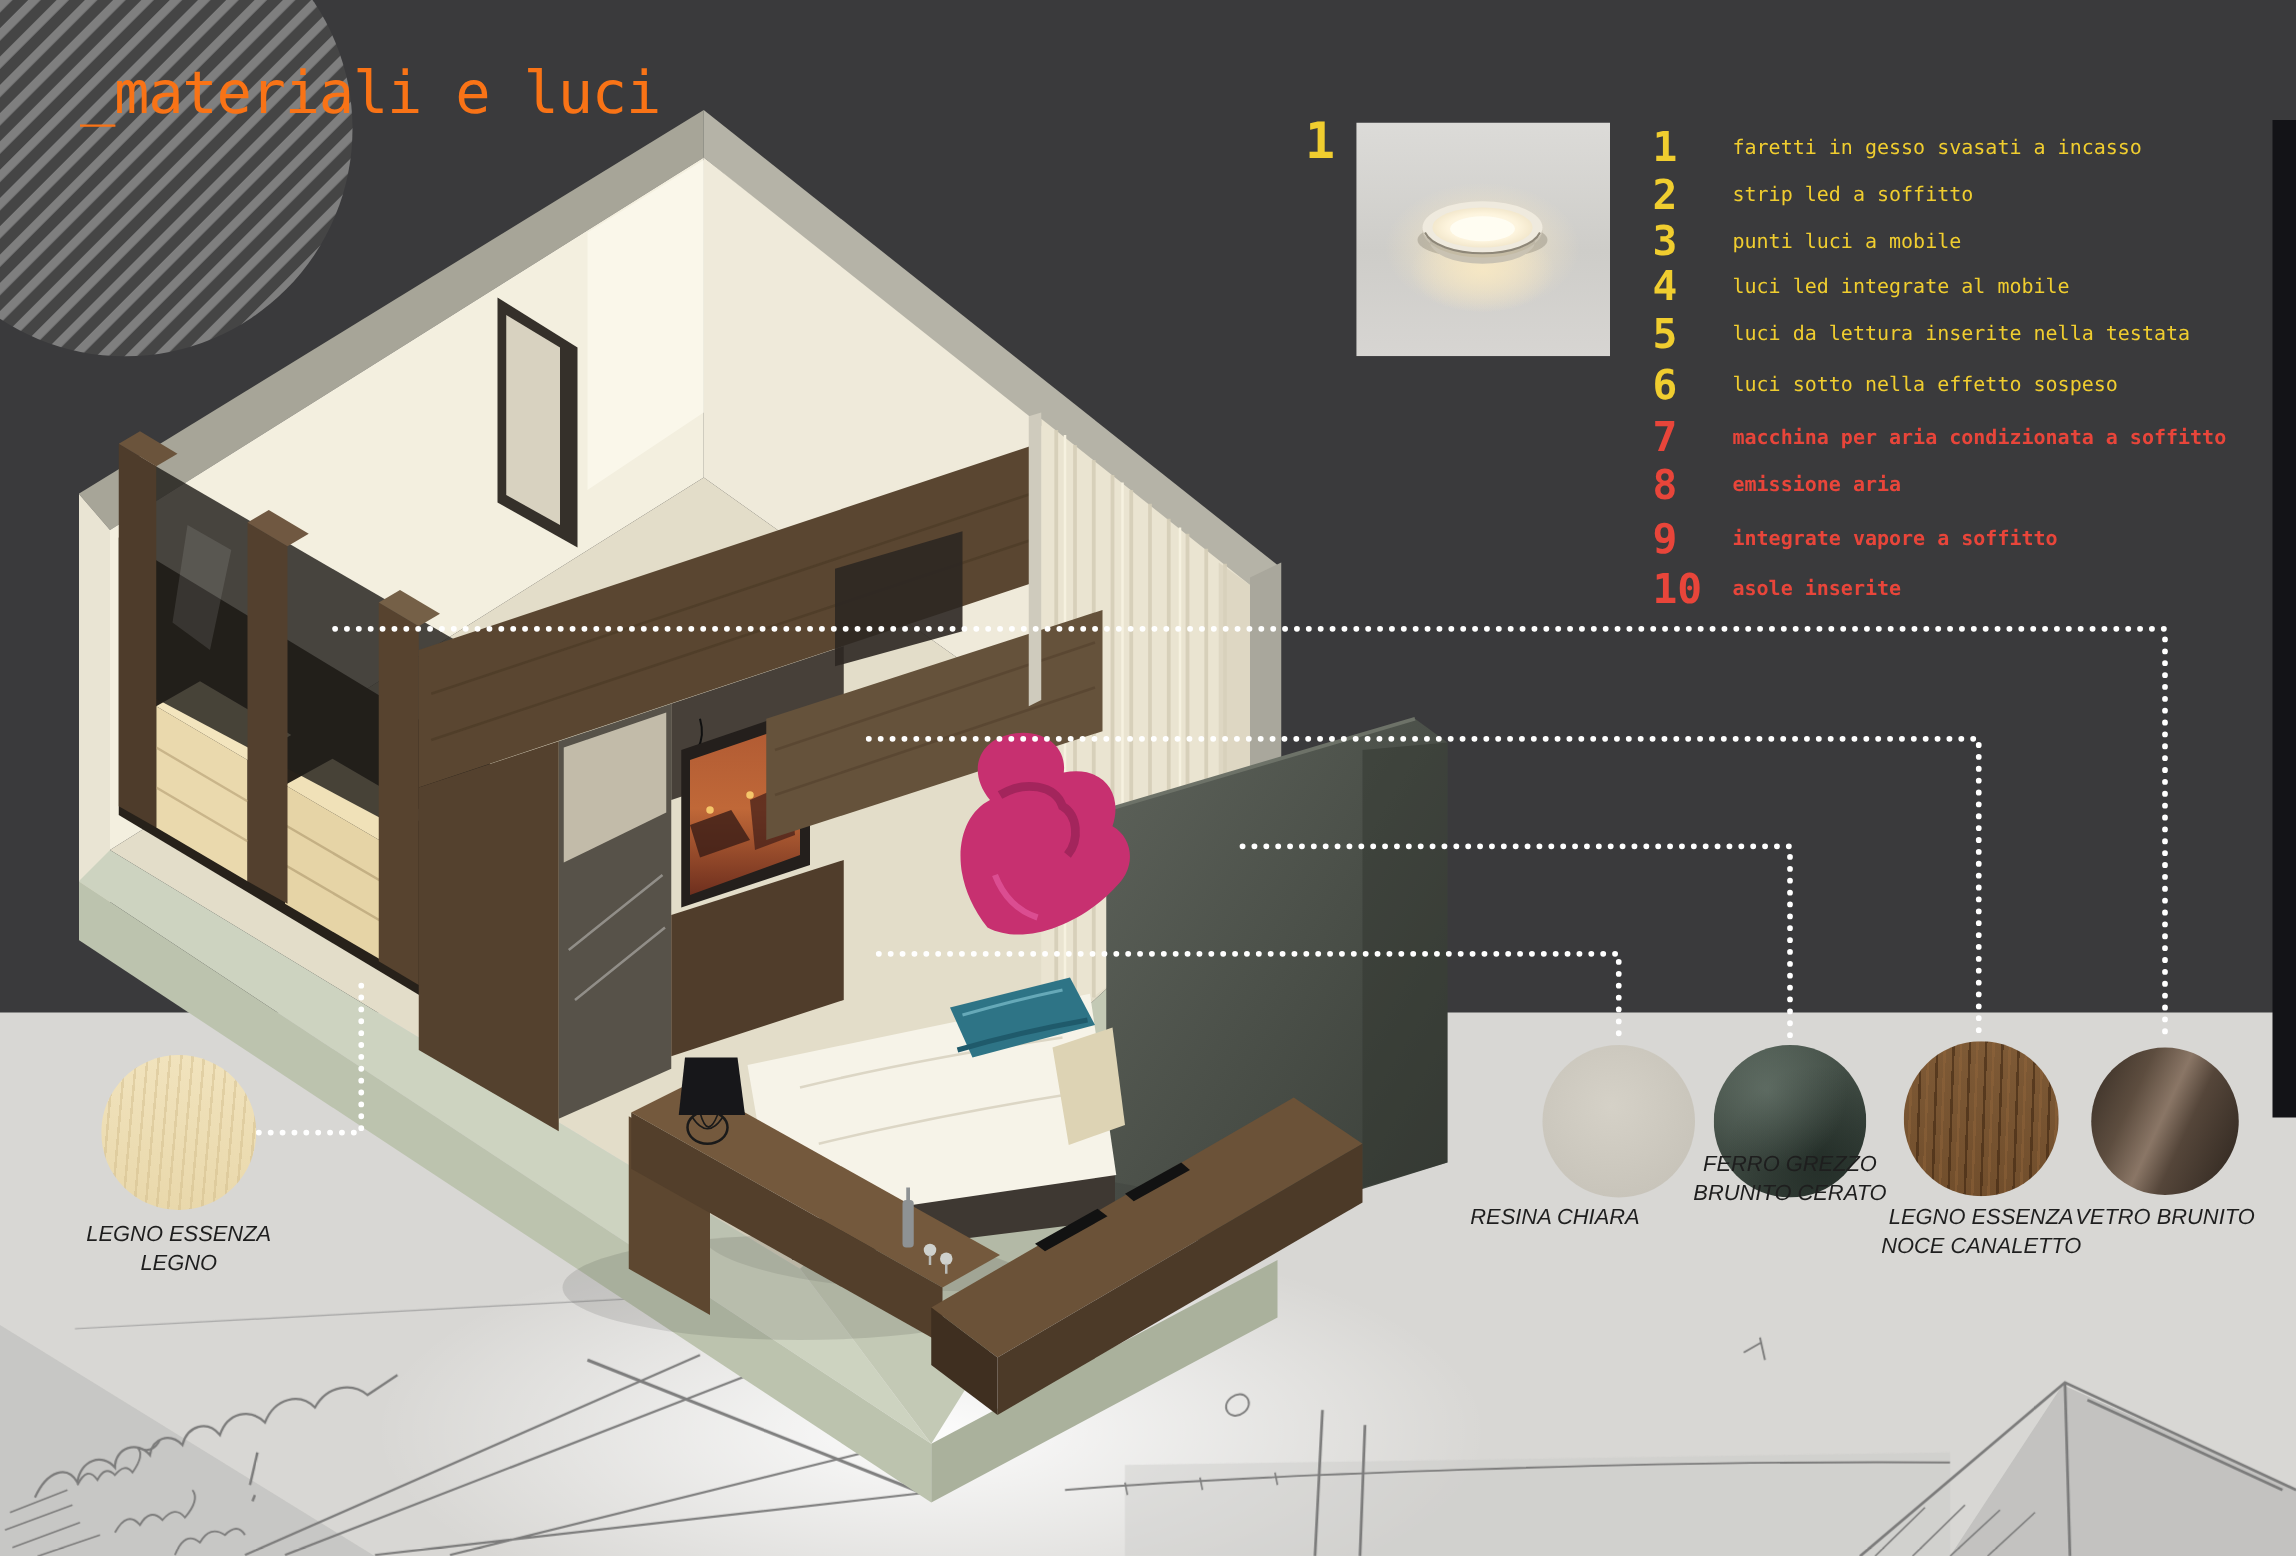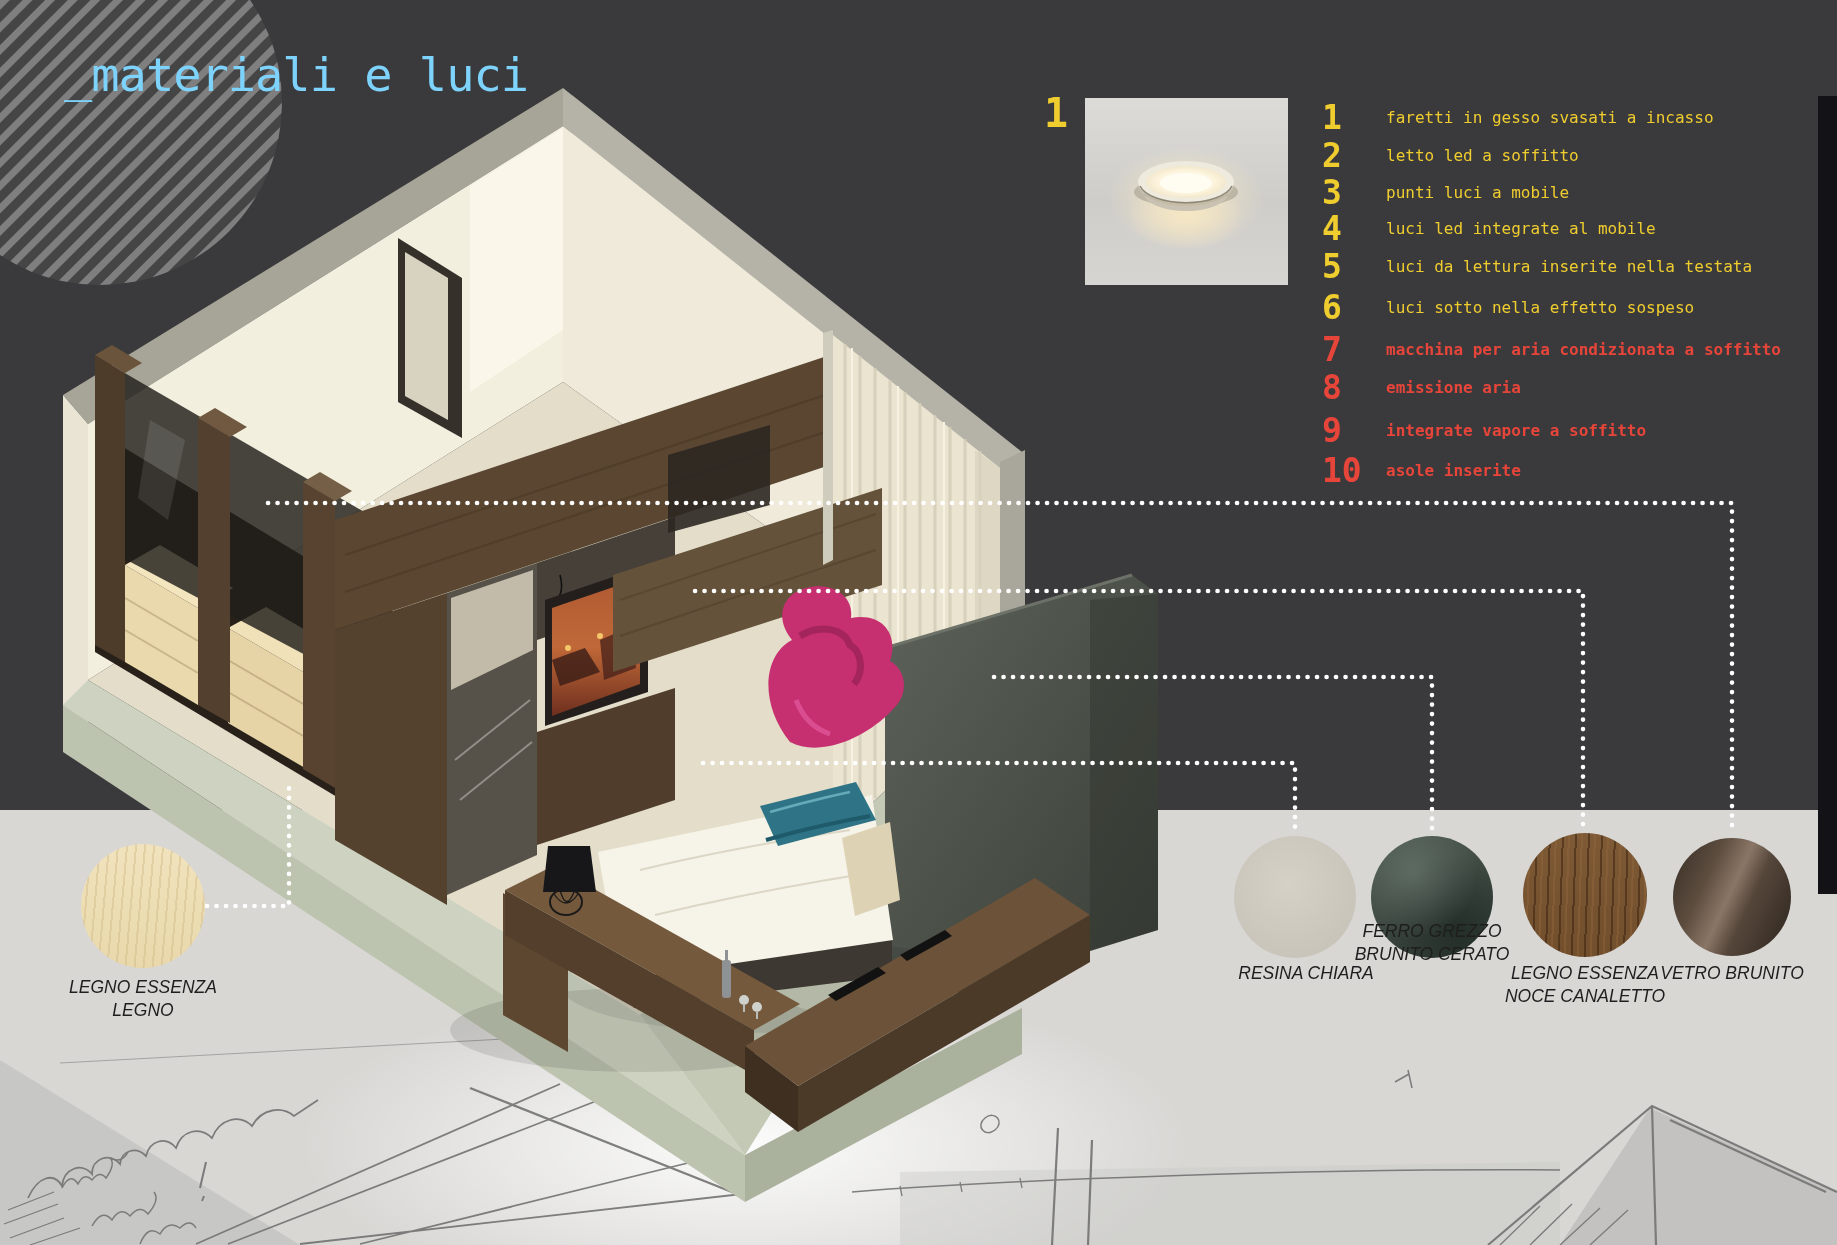--- a/index.html
+++ b/index.html
@@ -3,21 +3,21 @@
 <meta charset="utf-8">
 <style>
   html,body{margin:0;padding:0;background:#3a3a3c;}
   .board{position:relative;width:1837px;height:1245px;overflow:hidden;
          font-family:"DejaVu Sans Mono",monospace;background:#3a3a3c;}
   .bg-light{position:absolute;left:0;top:810px;width:1837px;height:435px;background:#d8d7d4;}
   .right-strip{position:absolute;left:1818px;top:96px;width:19px;height:798px;background:#131317;}
   .glow{position:absolute;left:295px;top:980px;width:900px;height:330px;
         background:radial-gradient(ellipse at 50% 50%, rgba(255,255,255,.92), rgba(255,255,255,0) 70%);}
   .fullsvg{position:absolute;left:0;top:0;}
-  .title{position:absolute;left:64px;top:47px;font-size:47px;letter-spacing:-1px;color:#7dd3fc;white-space:pre;}
+  .title{position:absolute;left:64px;top:47px;font-size:47px;letter-spacing:-1px;color:#f97316;white-space:pre;}
   .legend-row{position:absolute;left:1322px;height:40px;}
   .legend-row .num{position:absolute;left:0;top:0;line-height:40px;font-size:33px;font-weight:bold;}
   .legend-row .lab{position:absolute;left:64px;top:0;line-height:40px;font-size:16px;white-space:pre;}
   .y{color:#F0CD2F;} .r{color:#E8453A;font-weight:bold;}
   .fig-num{position:absolute;left:1044px;top:90px;font-size:40px;font-weight:bold;color:#F0CD2F;}
   .photo{position:absolute;left:1085px;top:98px;width:203px;height:187px;}
   .swatch{position:absolute;border-radius:50%;}
   .sw-acero{left:81px;top:844px;width:124px;height:124px;
     background:repeating-linear-gradient(95deg, rgba(208,186,136,.45) 0 2px, rgba(0,0,0,0) 2px 9px),
                linear-gradient(180deg,#f1e3bd,#e9d8ab);}
@@ -254,21 +254,21 @@
     </svg>
   </div>
 
   <div>
     <div class="legend-row" style="top:98px">
         <span class="num y">1</span>
         <span class="lab y">faretti in gesso svasati a incasso</span>
       </div>
     <div class="legend-row" style="top:136px">
         <span class="num y">2</span>
-        <span class="lab y">letto led a soffitto</span>
+        <span class="lab y">strip led a soffitto</span>
       </div>
     <div class="legend-row" style="top:173px">
         <span class="num y">3</span>
         <span class="lab y">punti luci a mobile</span>
       </div>
     <div class="legend-row" style="top:209px">
         <span class="num y">4</span>
         <span class="lab y">luci led integrate al mobile</span>
       </div>
     <div class="legend-row" style="top:247px">
@@ -301,21 +301,21 @@
     <div class="swatch sw-acero"></div>
     <div class="swatch sw-resina"></div>
     <div class="swatch sw-ferro"></div>
     <div class="swatch sw-noce"></div>
     <div class="swatch sw-vetro"></div>
 
     <div class="mat-label" style="left:33px;top:976px">
       <div>LEGNO ESSENZA</div>
       <div>LEGNO</div>
     </div>
-    <div class="mat-label" style="left:1196px;top:962px">
+    <div class="mat-label" style="left:1134px;top:962px">
       <div>RESINA CHIARA</div>
       <div></div>
     </div>
     <div class="mat-label" style="left:1322px;top:920px">
       <div>FERRO GREZZO</div>
       <div>BRUNITO CERATO</div>
     </div>
     <div class="mat-label" style="left:1475px;top:962px">
       <div>LEGNO ESSENZA</div>
       <div>NOCE CANALETTO</div>

